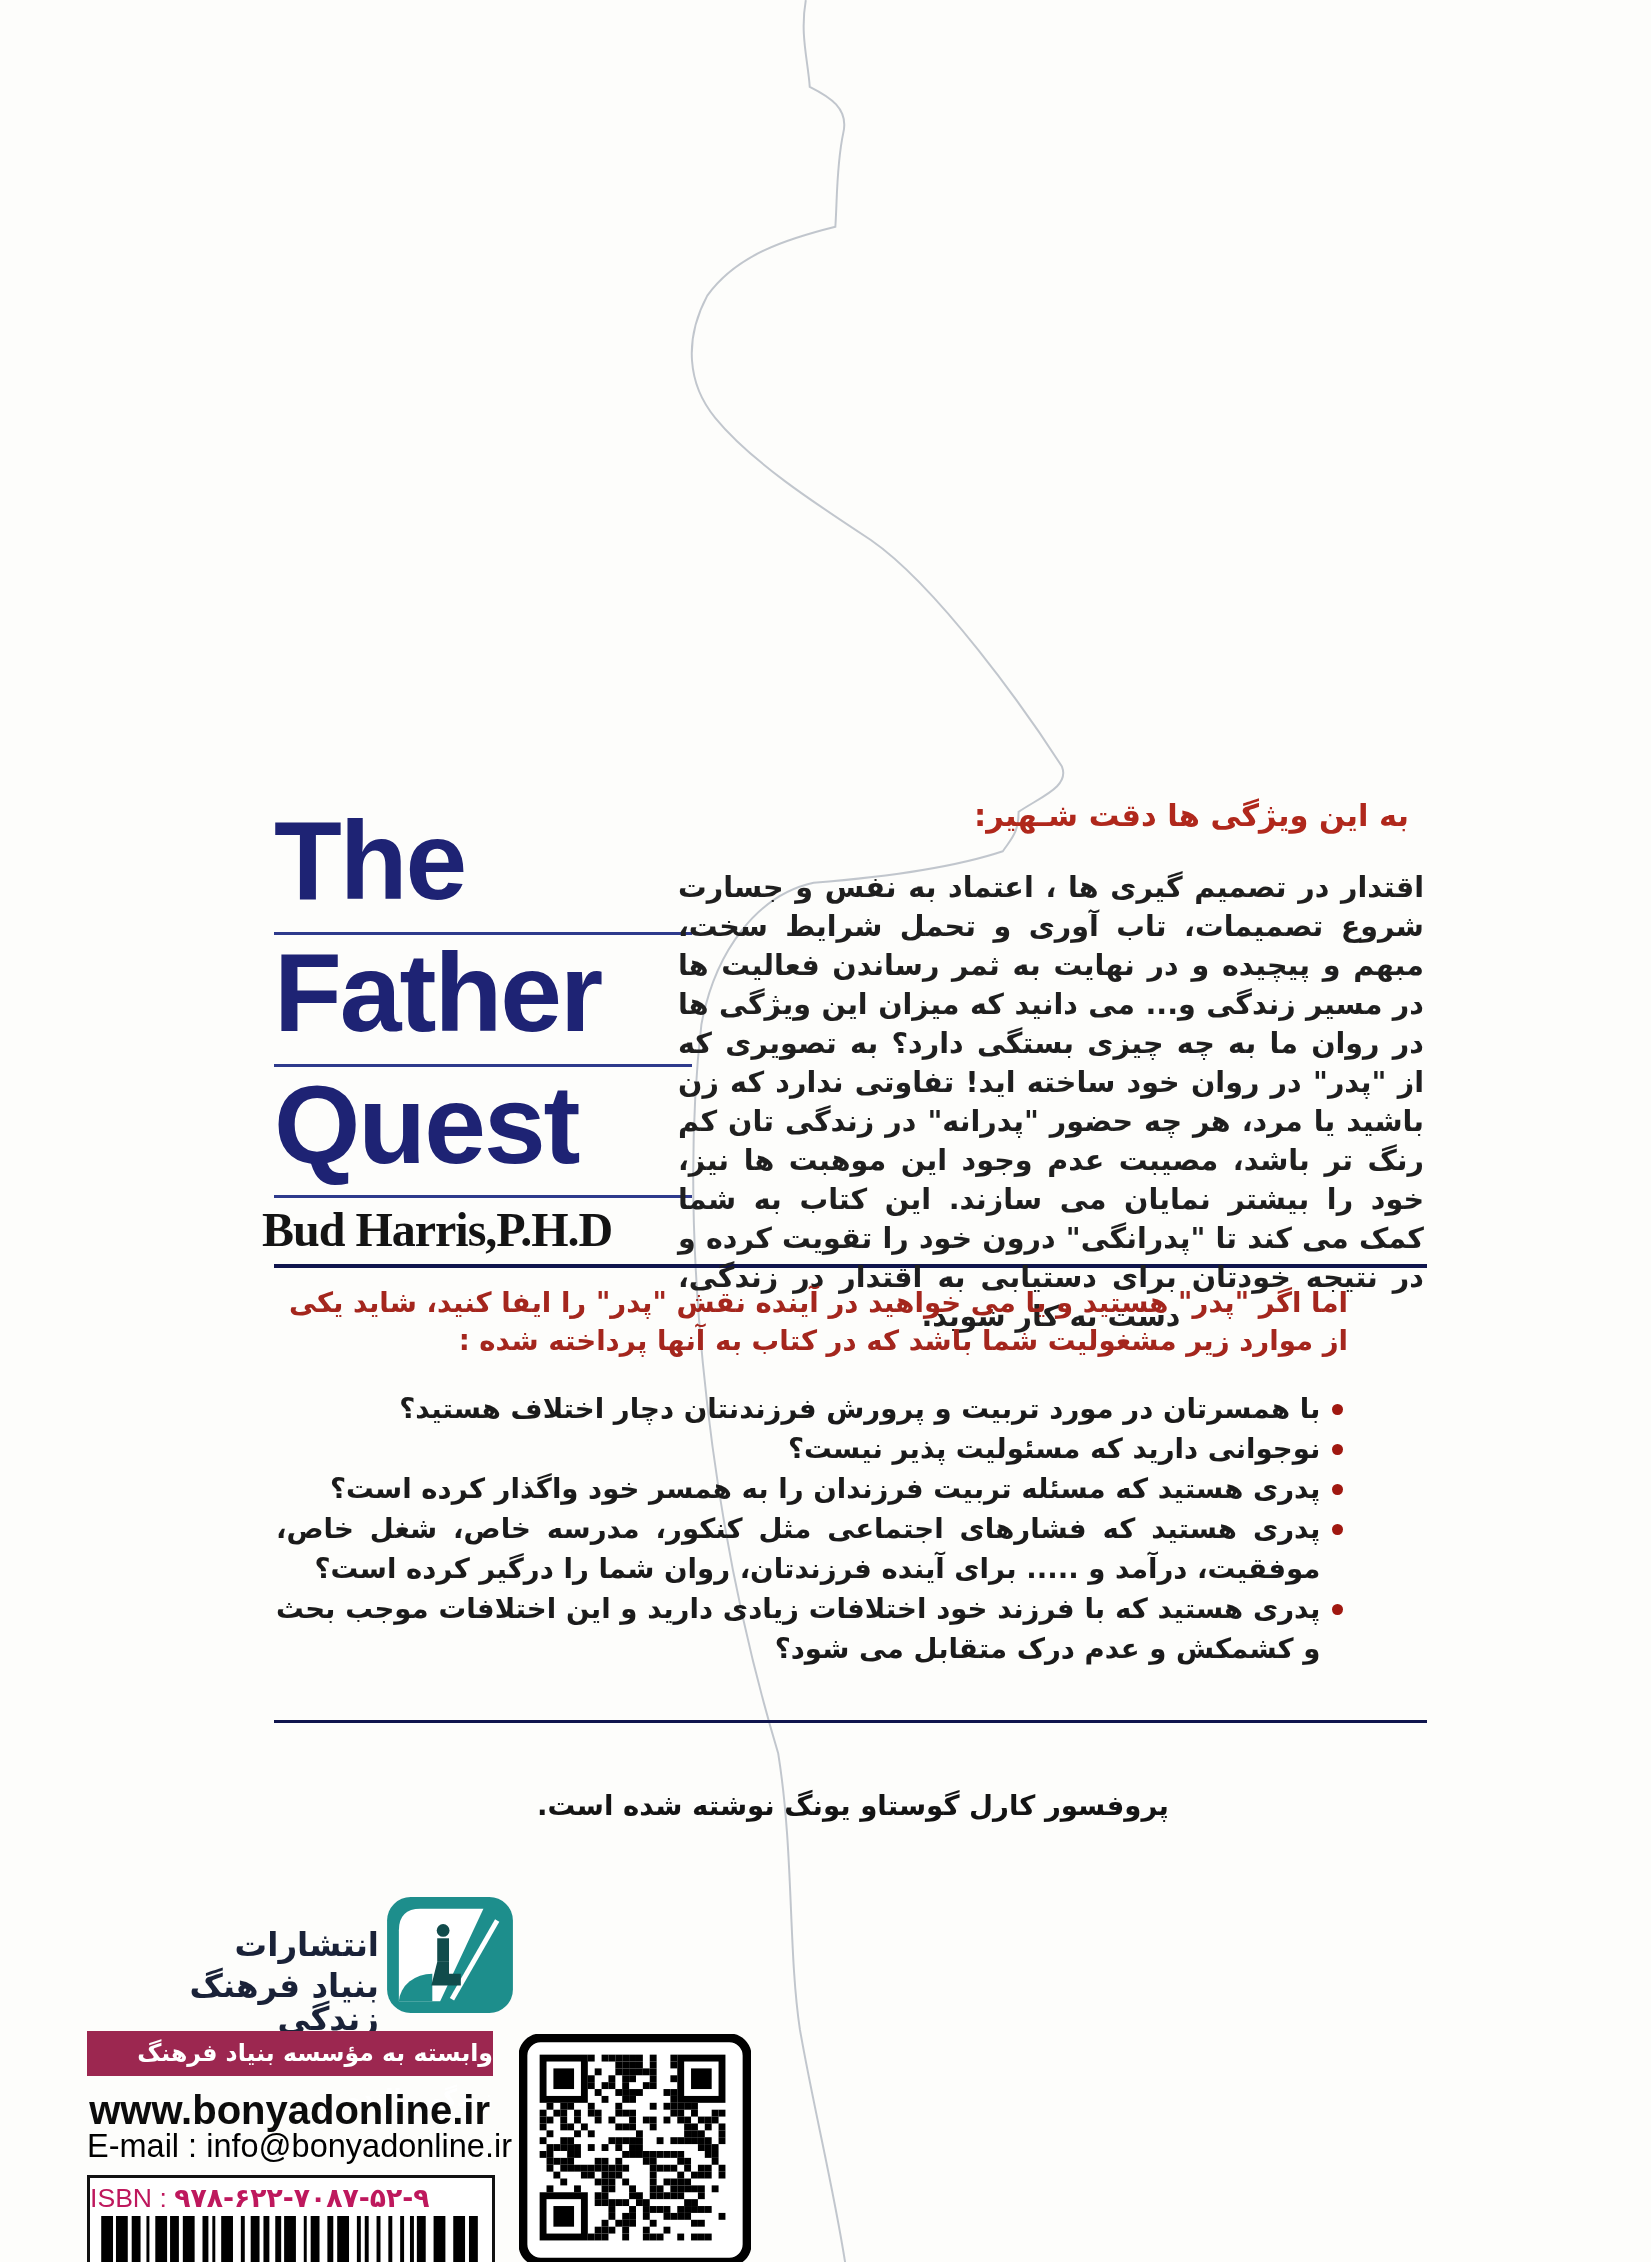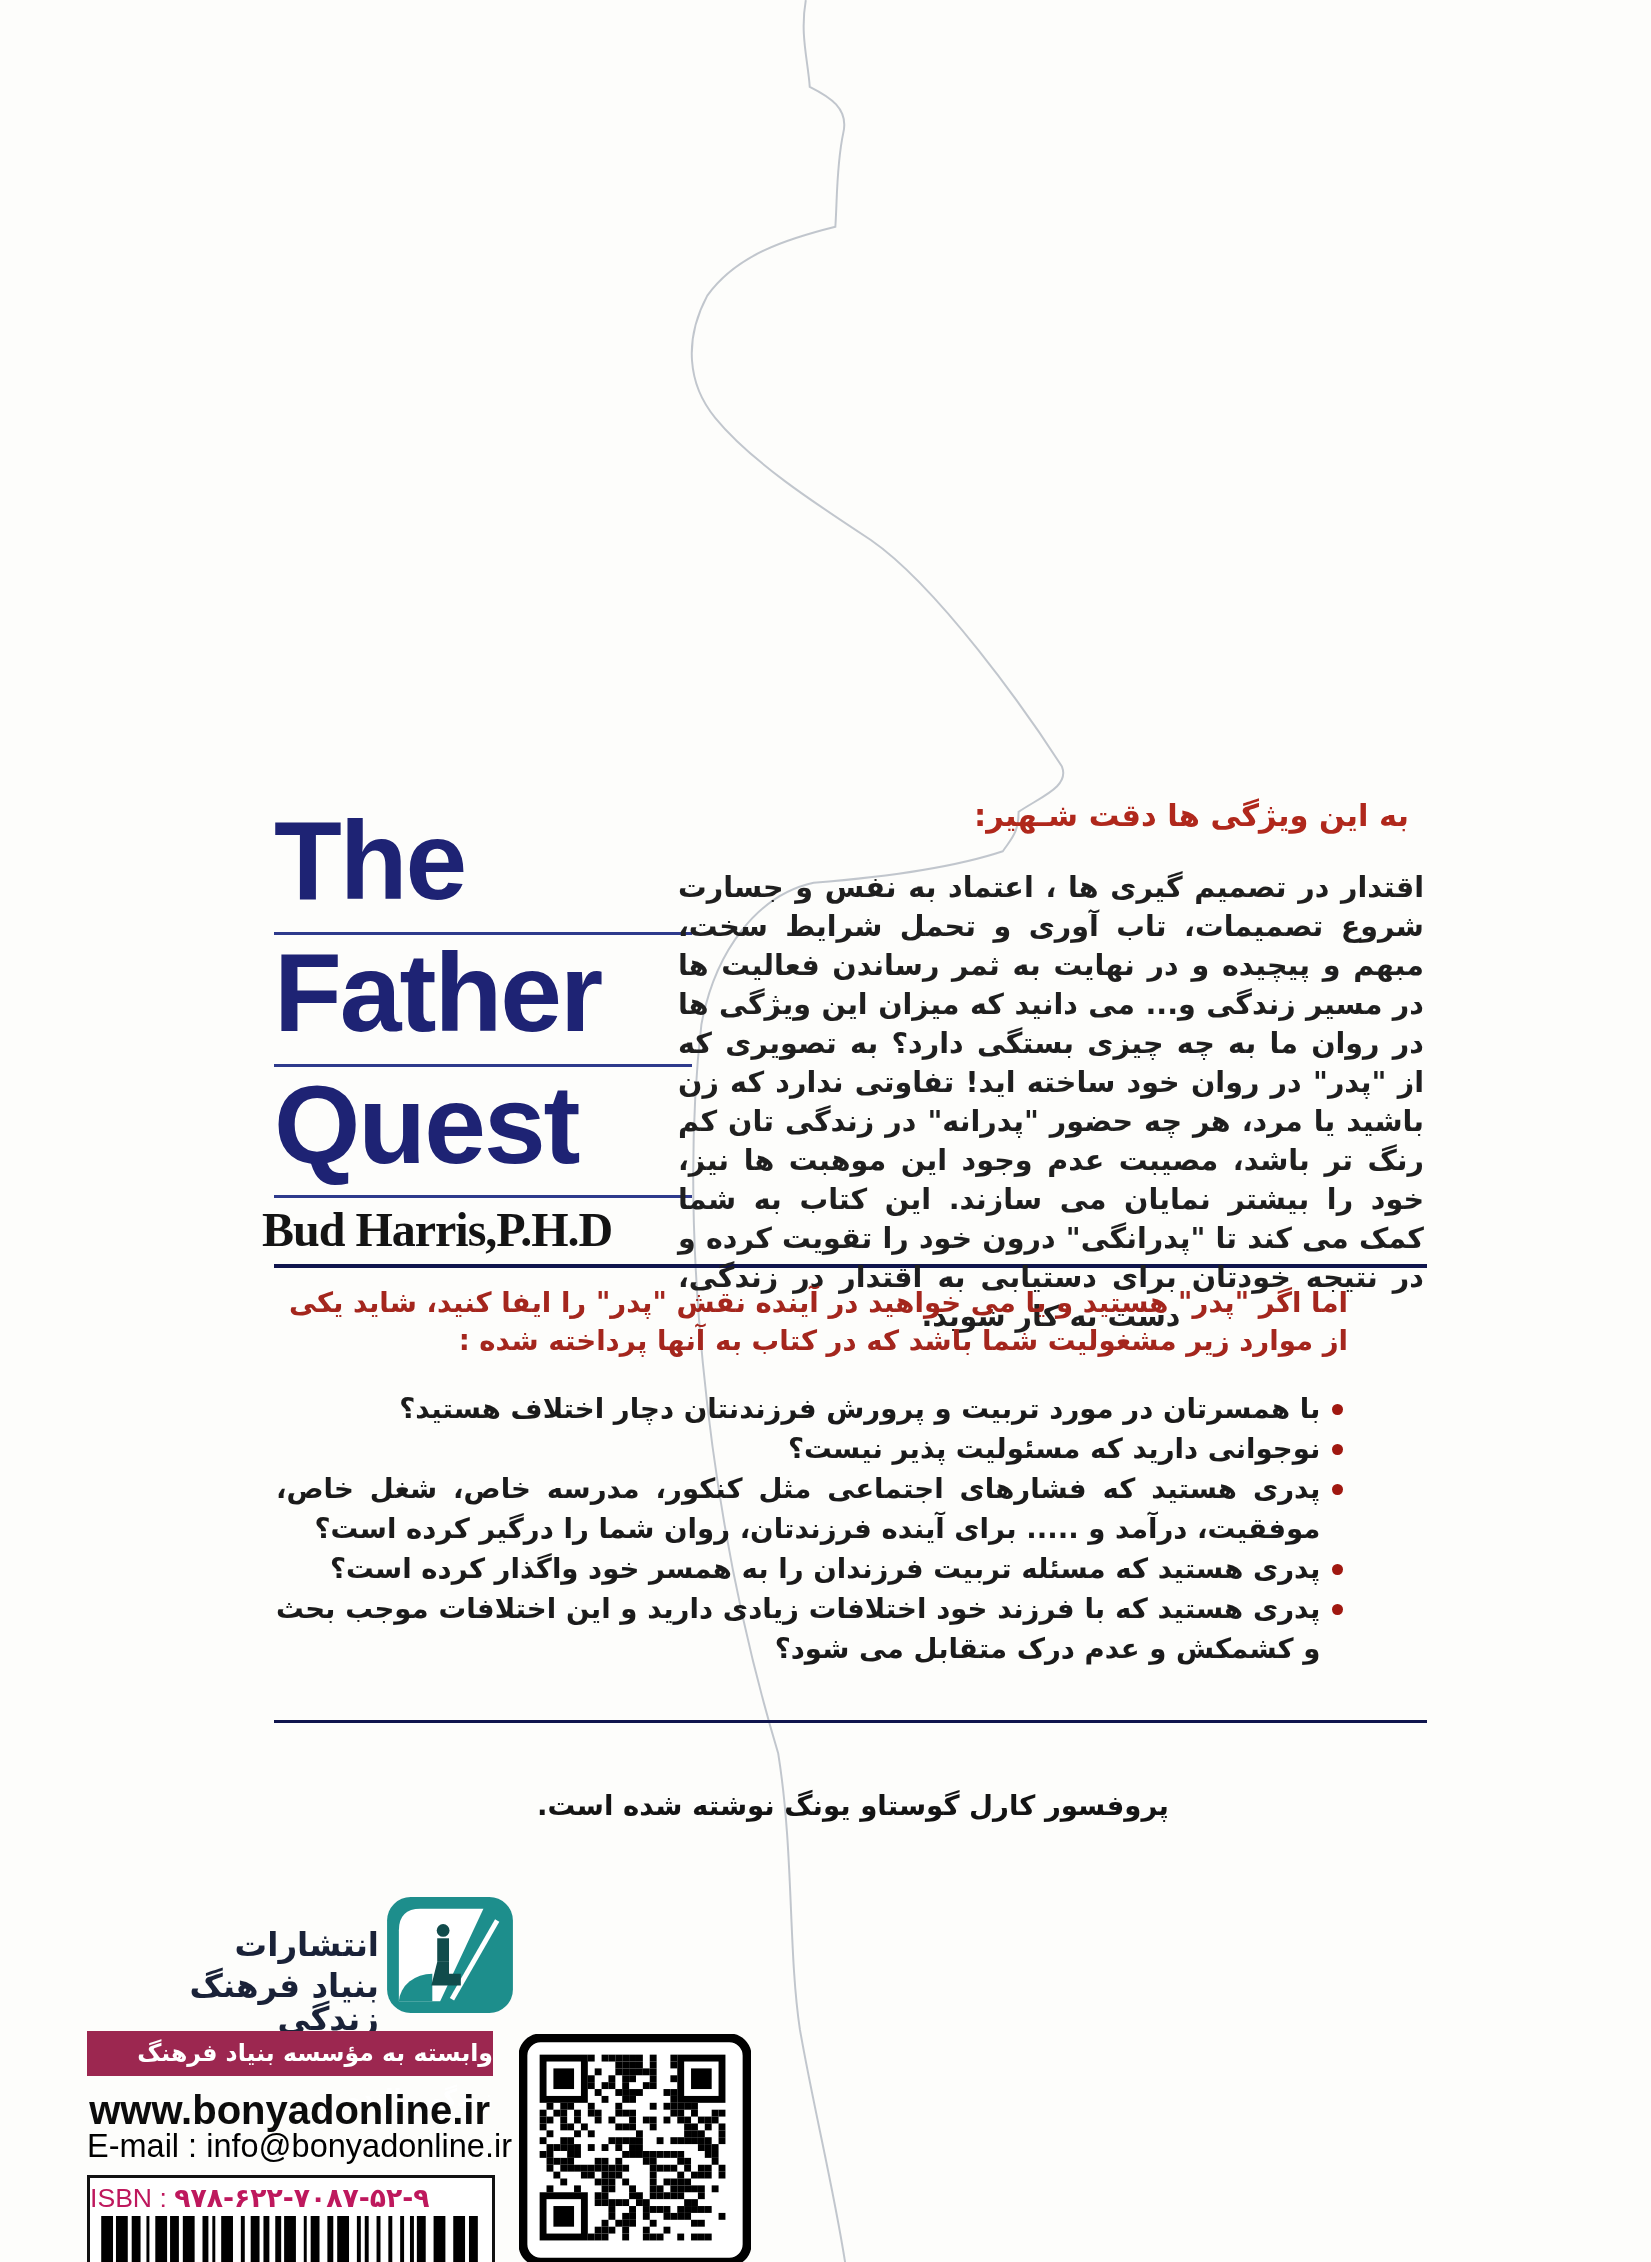--- a/index.html
+++ b/index.html
@@ -135,25 +135,25 @@
     <li>
       <span class="bullet-dot"></span>
       <span>با همسرتان در مورد تربیت و پرورش فرزندنتان دچار اختلاف هستید؟</span>
     </li>
     <li>
       <span class="bullet-dot"></span>
       <span>نوجوانی دارید که مسئولیت پذیر نیست؟</span>
     </li>
     <li>
       <span class="bullet-dot"></span>
-      <span>پدری هستید که فشارهای اجتماعی مثل کنکور، مدرسه خاص، شغل خاص، موفقیت، درآمد و ..... برای آینده فرزندتان، روان شما را درگیر کرده است؟</span>
+      <span>پدری هستید که مسئله تربیت فرزندان را به همسر خود واگذار کرده است؟</span>
     </li>
     <li>
       <span class="bullet-dot"></span>
-      <span>پدری هستید که مسئله تربیت فرزندان را به همسر خود واگذار کرده است؟</span>
+      <span>پدری هستید که فشارهای اجتماعی مثل کنکور، مدرسه خاص، شغل خاص، موفقیت، درآمد و ..... برای آینده فرزندتان، روان شما را درگیر کرده است؟</span>
     </li>
     <li>
       <span class="bullet-dot"></span>
       <span>پدری هستید که با فرزند خود اختلافات زیادی دارید و این اختلافات موجب بحث و کشمکش و عدم درک متقابل می شود؟</span>
     </li>
   </ul>
 
   <div class="rule rule-full" style="top:1720px;height:3px"></div>
 
   <div class="fa note2">پروفسور کارل گوستاو یونگ نوشته شده است.</div>

